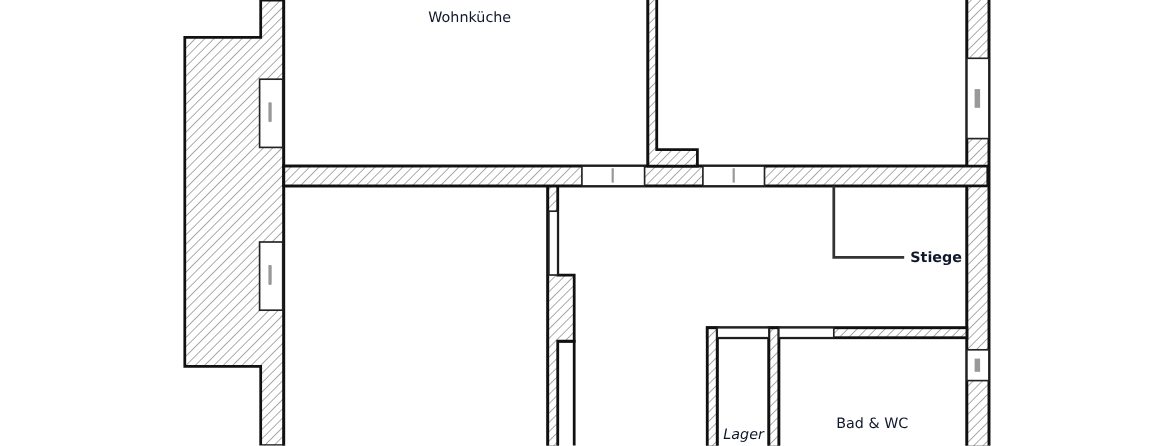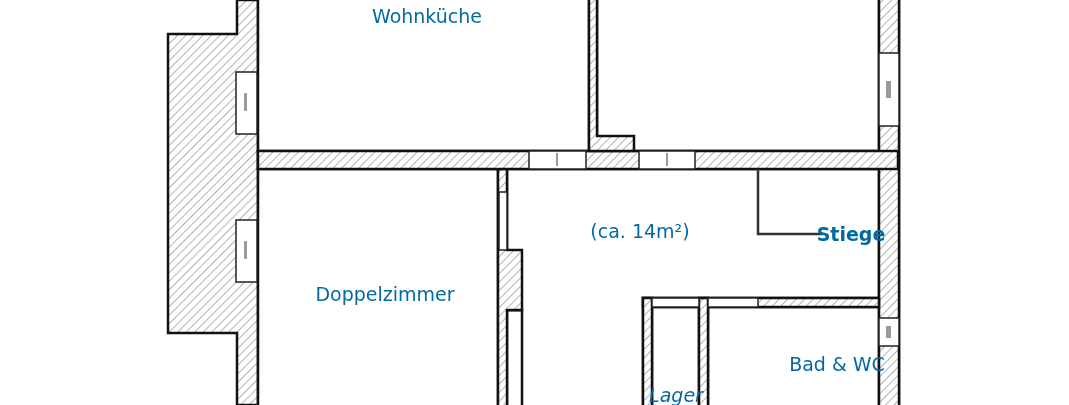--- a/index.html
+++ b/index.html
@@ -2,21 +2,21 @@
 <html><head>
 <meta charset="utf-8">
 <style>
   html, body { margin:0; padding:0; background:#ffffff; }
   body { width:1069px; height:405px; overflow:hidden; position:relative; font-family:"DejaVu Sans", sans-serif; }
   svg { position:absolute; left:0; top:0; }
   .wall { fill:url(#hatch); stroke:#111; stroke-width:2.5; }
   .room { fill:#ffffff; stroke:#111; stroke-width:2.5; }
   .win { fill:#ffffff; stroke:#222; stroke-width:1.5; }
   .handle { fill:#999; }
-  .label { position:absolute; text-align:left; color:#0369a1; font-size:19px; line-height:23px; white-space:nowrap; transform:translateX(-50%); }
+  .label { position:absolute; text-align:left; color:#0f172a; font-size:13px; line-height:23px; white-space:nowrap; transform:translateX(-50%); }
 </style>
 </head>
 <body>
 
 <svg width="1069" height="405" viewBox="0 0 1069 405">
   <defs>
     <pattern id="hatch" patternUnits="userSpaceOnUse" width="6" height="6" patternTransform="rotate(45)">
       <rect width="6" height="6" fill="#ffffff"></rect>
       <line x1="0" y1="0" x2="0" y2="6" stroke="#8a8a8a" stroke-width="1.3"></line>
     </pattern>
@@ -99,26 +99,24 @@
     <rect class="win" x="708" y="298" width="50" height="9"></rect>
   </g>
 </svg>
 
 <div class="label" style="left:427px; top:5px;">
   <div>Wohnküche</div>
 </div>
 <div class="label" style="left:734px; top:5px;">
 </div>
 <div class="label" style="left:385px; top:283px;">
-  <div>Doppelzimmer</div>
 </div>
 <div class="label" style="left:640px; top:220px;">
-  <div>(ca. 14m²)</div>
 </div>
-<div class="label" style="left:793px; top:353px;margin-left:44px;">
+<div class="label" style="left:793px; top:374px;">
   <div>Bad &amp; WC</div>
 </div>
 <div class="label" style="left:676px; top:384px;font-style:italic;">
   <div>Lager</div>
 </div>
 <div class="label" style="left:851px; top:223px;font-weight:bold;">
   <div>Stiege</div>
 </div>
 
 </body></html>

